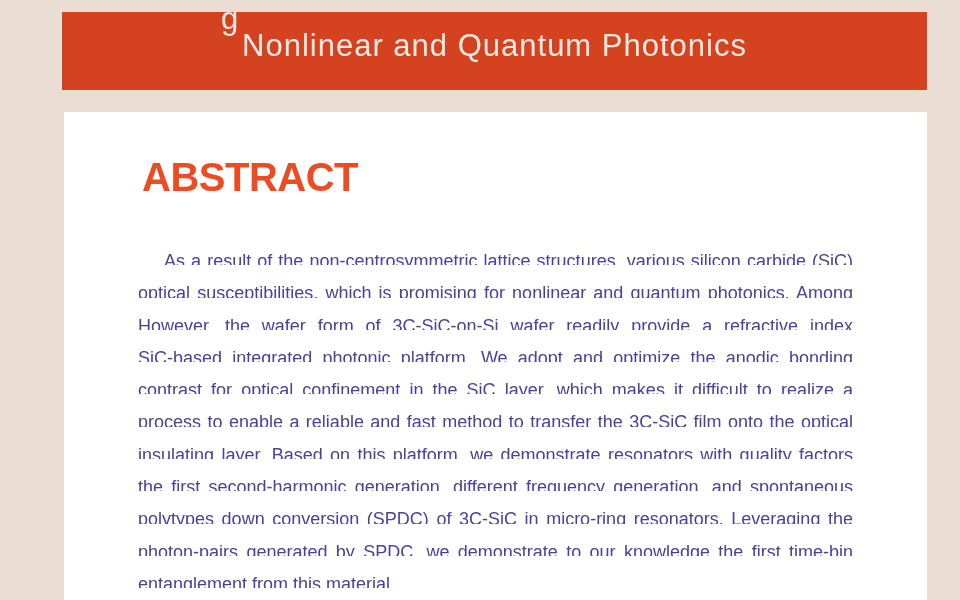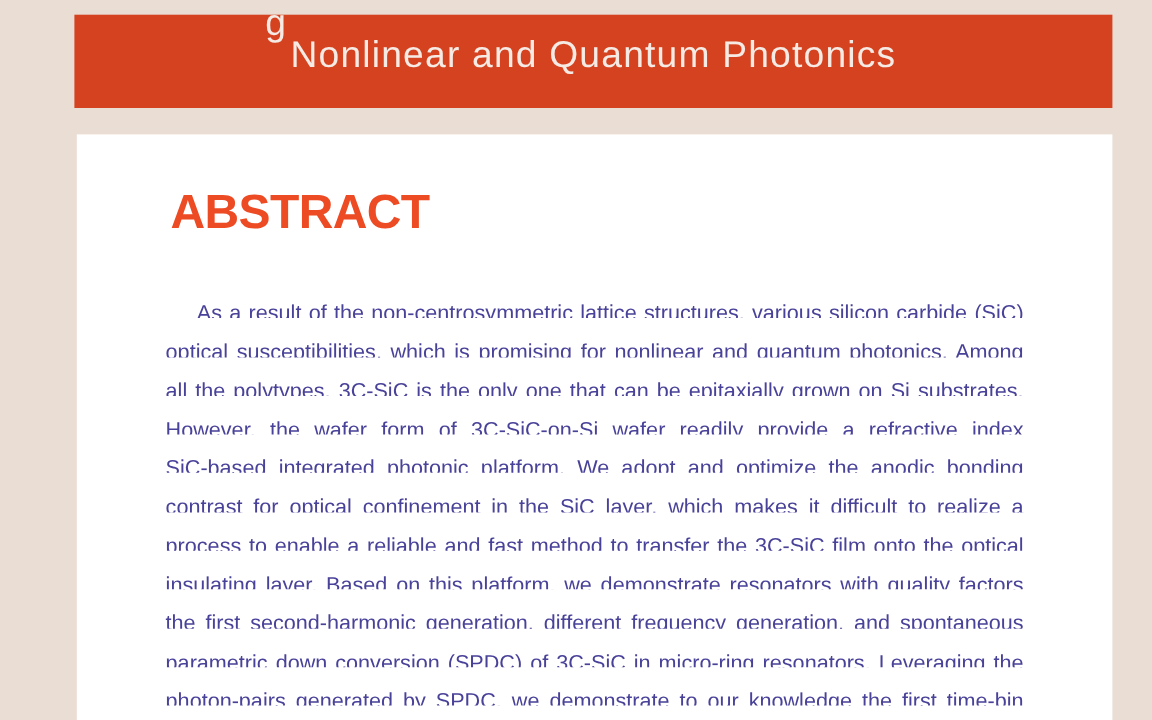--- a/index.html
+++ b/index.html
@@ -55,24 +55,23 @@
 <div class="band">
   <span class="partial-g">g</span>
   <div class="band-title">Nonlinear and Quantum Photonics</div>
 </div>
 
 <div class="card">
   <h1 class="abstract-heading">ABSTRACT</h1>
   <div class="abstract-body">
     <div class="aline first">As a result of the non-centrosymmetric lattice structures, various silicon carbide (SiC)</div>
     <div class="aline">optical susceptibilities, which is promising for nonlinear and quantum photonics. Among</div>
-    <div class="aline">all the polytypes, 3C-SiC is the only one that can be epitaxially grown on Si substrates.</div>
     <div class="aline">However, the wafer form of 3C-SiC-on-Si wafer readily provide a refractive index</div>
     <div class="aline">SiC-based integrated photonic platform. We adopt and optimize the anodic bonding</div>
     <div class="aline">contrast for optical confinement in the SiC layer, which makes it difficult to realize a</div>
     <div class="aline">process to enable a reliable and fast method to transfer the 3C-SiC film onto the optical</div>
     <div class="aline">insulating layer. Based on this platform, we demonstrate resonators with quality factors</div>
     <div class="aline">the first second-harmonic generation, different frequency generation, and spontaneous</div>
-    <div class="aline">parametric down conversion (SPDC) of 3C-SiC in micro-ring resonators. Leveraging the</div>
+    <div class="aline">polytypes down conversion (SPDC) of 3C-SiC in micro-ring resonators. Leveraging the</div>
     <div class="aline">photon-pairs generated by SPDC, we demonstrate to our knowledge the first time-bin</div>
     <div class="aline last">entanglement from this material.</div>
   </div>
 </div>
 
 </body></html>

